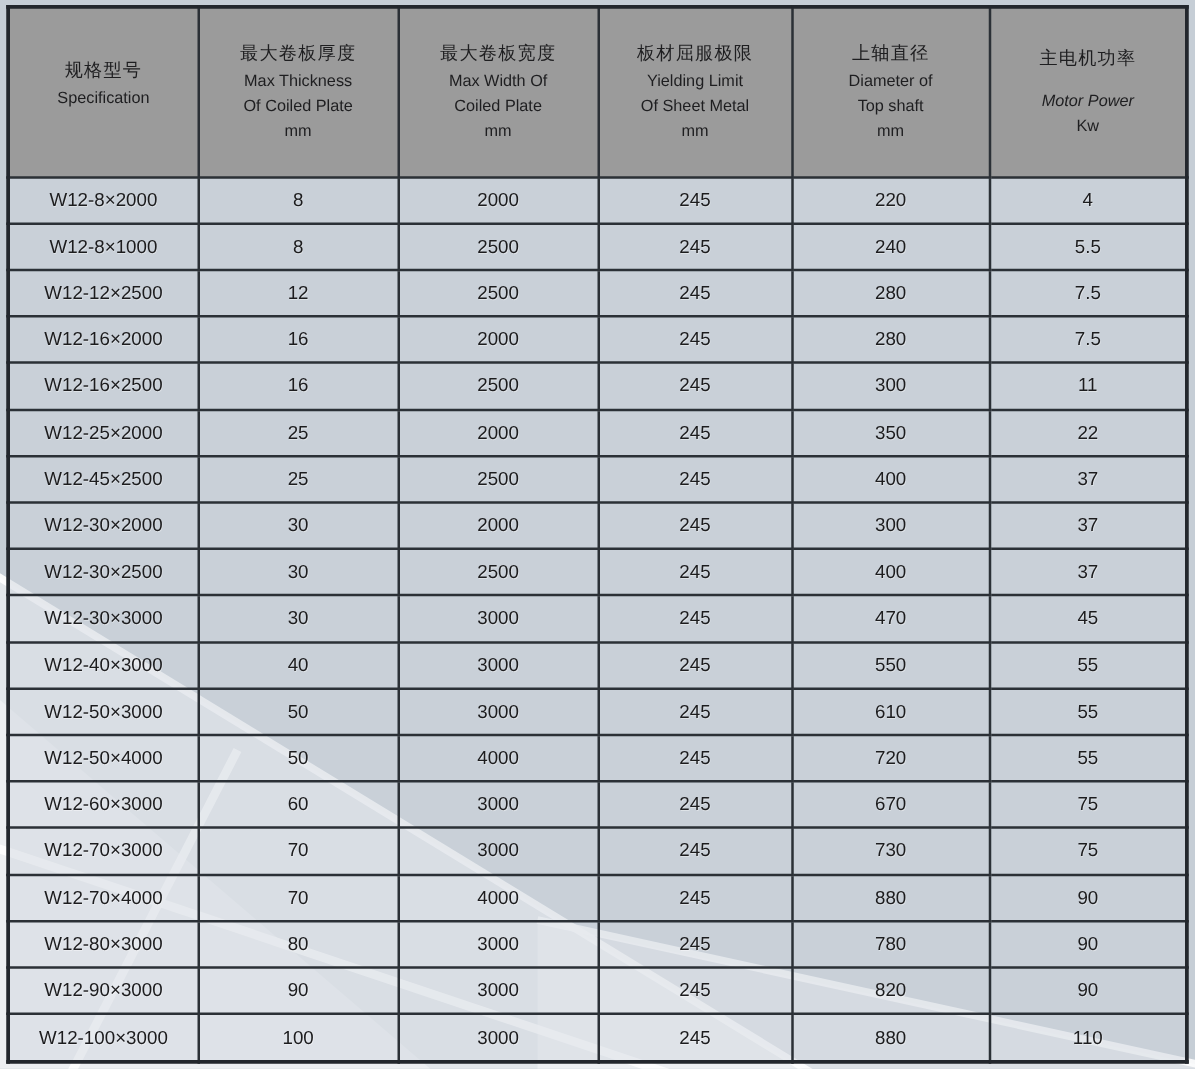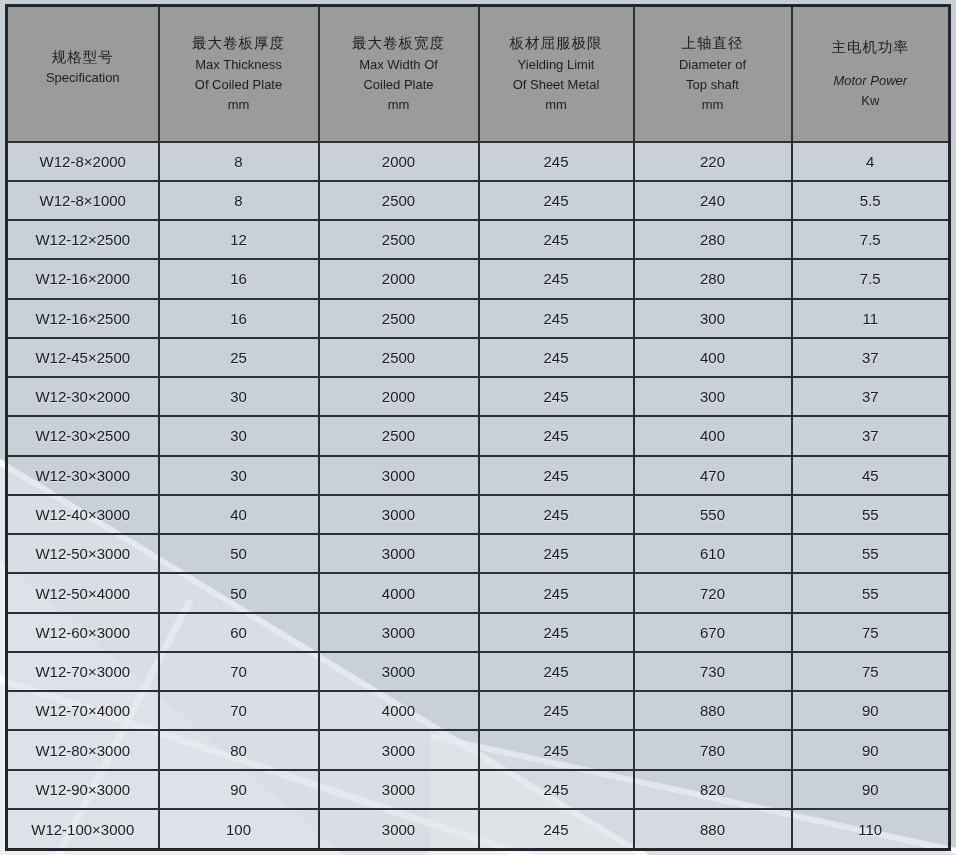--- a/index.html
+++ b/index.html
@@ -160,20 +160,28 @@
         </tr>
         <tr>
           <td>W12-16×2500</td>
           <td>16</td>
           <td>2500</td>
           <td>245</td>
           <td>300</td>
           <td>11</td>
         </tr>
         <tr>
+          <td>W12-25×2000</td>
+          <td>25</td>
+          <td>2000</td>
+          <td>245</td>
+          <td>350</td>
+          <td>22</td>
+        </tr>
+        <tr>
           <td>W12-45×2500</td>
           <td>25</td>
           <td>2500</td>
           <td>245</td>
           <td>400</td>
           <td>37</td>
         </tr>
         <tr>
           <td>W12-30×2000</td>
           <td>30</td>

